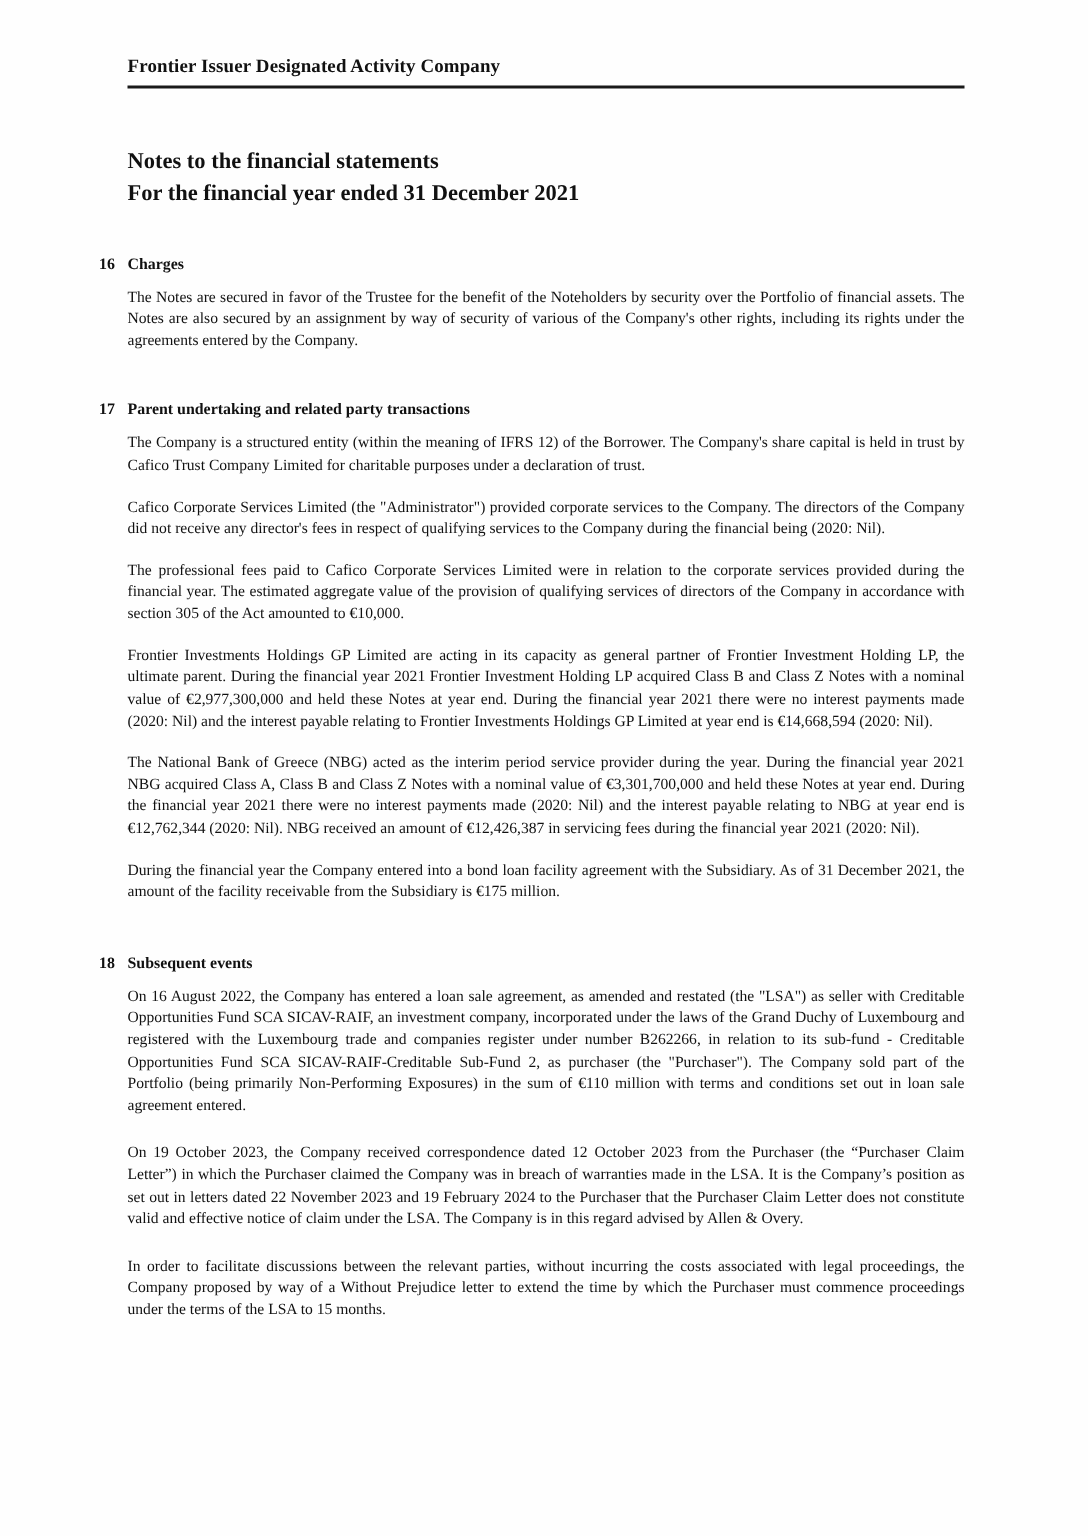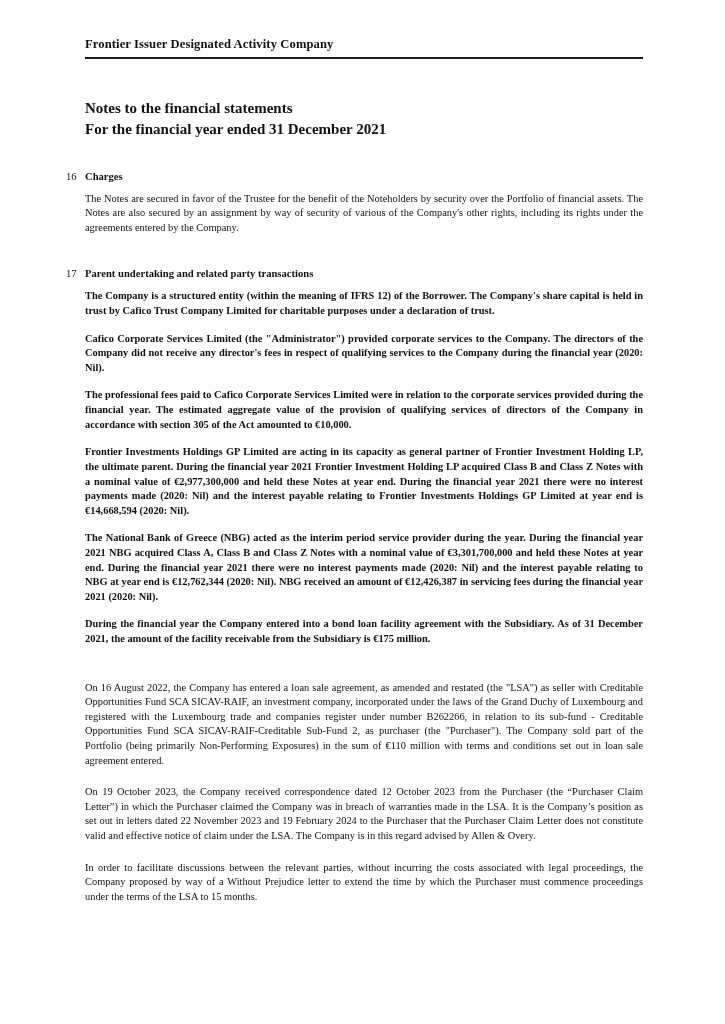--- a/index.html
+++ b/index.html
@@ -74,40 +74,40 @@
   .note-heading {
     display: flex;
     align-items: baseline;
     font-size: 10.6px;
     font-weight: bold;
     margin-left: -19px;
   }
   .note-num {
     width: 19px;
     flex: 0 0 19px;
-    font-weight: normal;
+    font-weight: bold;
   }
   .note-title {
     font-weight: bold;
   }
   .note-body {
     margin-top: 9px;
   }
   p.para {
     font-size: 10.4px;
     line-height: 1.405;
     text-align: justify;
     margin: 0 0 11.5px 0;
     hyphens: none;
   }
   p.para:last-child {
     margin-bottom: 0;
   }
   .note-16 .note-body { margin-top: 10px; }
-  .note-17 .note-body { margin-top: 10px; font-weight: bold; }
+  .note-17 .note-body { margin-top: 10px; }
   .note-18 .note-body { margin-top: 10px; }
 
   .note-17 { margin-top: 33px; }
   .note-18 { margin-top: 34px; }
 
   .note-17 p.para { margin-bottom: 13px; }
   .note-18 p.para { margin-bottom: 17px; }
 
   
   .page-number {
@@ -147,29 +147,33 @@
       </div>
     </div>
 
     <div class="note note-17">
       <div class="note-heading">
         <span class="note-num">17</span>
         <span class="note-title">Parent undertaking and related party transactions</span>
       </div>
       <div class="note-body">
         <p class="para">The Company is a structured entity (within the meaning of IFRS 12) of the Borrower. The Company's share capital is held in trust by Cafico Trust Company Limited for charitable purposes under a declaration of trust.</p>
-        <p class="para">Cafico Corporate Services Limited (the "Administrator") provided corporate services to the Company. The directors of the Company did not receive any director's fees in respect of qualifying services to the Company during the financial year (2020: Nil).</p>
+        <p class="para">Cafico Corporate Services Limited (the "Administrator") provided corporate services to the Company. The directors of the Company did not receive any director's fees in respect of qualifying services to the Company during the financial being (2020: Nil).</p>
         <p class="para">The professional fees paid to Cafico Corporate Services Limited were in relation to the corporate services provided during the financial year. The estimated aggregate value of the provision of qualifying services of directors of the Company in accordance with section 305 of the Act amounted to €10,000.</p>
         <p class="para">Frontier Investments Holdings GP Limited are acting in its capacity as general partner of Frontier Investment Holding LP, the ultimate parent. During the financial year 2021 Frontier Investment Holding LP acquired Class B and Class Z Notes with a nominal value of €2,977,300,000 and held these Notes at year end. During the financial year 2021 there were no interest payments made (2020: Nil) and the interest payable relating to Frontier Investments Holdings GP Limited at year end is €14,668,594 (2020: Nil).</p>
         <p class="para">The National Bank of Greece (NBG) acted as the interim period service provider during the year. During the financial year 2021 NBG acquired Class A, Class B and Class Z Notes with a nominal value of €3,301,700,000 and held these Notes at year end. During the financial year 2021 there were no interest payments made (2020: Nil) and the interest payable relating to NBG at year end is €12,762,344 (2020: Nil). NBG received an amount of €12,426,387 in servicing fees during the financial year 2021 (2020: Nil).</p>
         <p class="para">During the financial year the Company entered into a bond loan facility agreement with the Subsidiary. As of 31 December 2021, the amount of the facility receivable from the Subsidiary is €175 million.</p>
       </div>
     </div>
 
     <div class="note note-18">
+      <div class="note-heading">
+        <span class="note-num">18</span>
+        <span class="note-title">Subsequent events</span>
+      </div>
       <div class="note-body">
         <p class="para">On 16 August 2022, the Company has entered a loan sale agreement, as amended and restated (the "LSA") as seller with Creditable Opportunities Fund SCA SICAV-RAIF, an investment company, incorporated under the laws of the Grand Duchy of Luxembourg and registered with the Luxembourg trade and companies register under number B262266, in relation to its sub-fund - Creditable Opportunities Fund SCA SICAV-RAIF-Creditable Sub-Fund 2, as purchaser (the "Purchaser"). The Company sold part of the Portfolio (being primarily Non-Performing Exposures) in the sum of €110 million with terms and conditions set out in loan sale agreement entered.</p>
         <p class="para">On 19 October 2023, the Company received correspondence dated 12 October 2023 from the Purchaser (the “Purchaser Claim Letter”) in which the Purchaser claimed the Company was in breach of warranties made in the LSA. It is the Company’s position as set out in letters dated 22 November 2023 and 19 February 2024 to the Purchaser that the Purchaser Claim Letter does not constitute valid and effective notice of claim under the LSA. The Company is in this regard advised by Allen &amp; Overy.</p>
         <p class="para">In order to facilitate discussions between the relevant parties, without incurring the costs associated with legal proceedings, the Company proposed by way of a Without Prejudice letter to extend the time by which the Purchaser must commence proceedings under the terms of the LSA to 15 months.</p>
       </div>
     </div>
 
   </div>
 
 </div>

